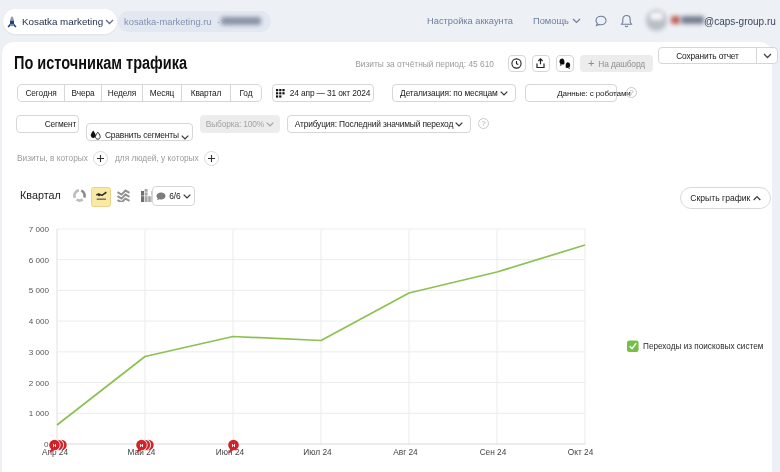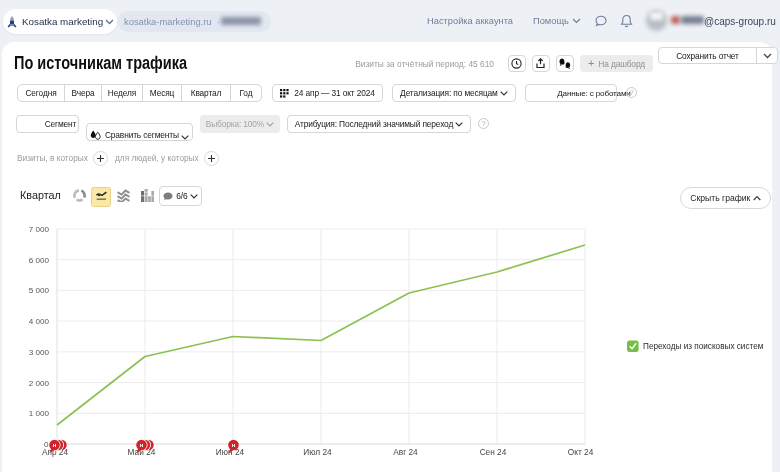--- a/index.html
+++ b/index.html
@@ -85,21 +85,21 @@
 </div>
 
 <div class="abs" style="left:17px;top:84px;width:245px;height:18px;box-sizing:border-box;border:1px solid #d6d6d6;border-radius:5px;display:flex;background:#fff;">
   <div class="seg" style="width:47px;text-align:right;">Сегодня</div>
   <div class="seg" style="width:37px;">Вчера</div>
   <div class="seg" style="width:41px;">Неделя</div>
   <div class="seg" style="width:39px;">Месяц</div>
   <div class="seg" style="width:49px;">Квартал</div>
   <div class="seg" style="flex:1;border-right:none;">Год</div>
 </div>
-<div class="abs btn" style="left:272px;top:84px;width:111px;height:18px;">
+<div class="abs btn" style="left:272px;top:84px;width:102px;height:18px;">
   <svg width="9" height="9" viewBox="0 0 9 9" style="margin-right:5px;">
       <g fill="#111">
         <rect x="0" y="0" width="2.2" height="2.2"></rect>
         <rect x="3.2" y="0" width="2.2" height="2.2"></rect>
         <rect x="6.4" y="0" width="2.2" height="2.2"></rect>
         <rect x="0" y="3.2" width="2.2" height="2.2"></rect>
         <rect x="3.2" y="3.2" width="2.2" height="2.2"></rect>
         <rect x="6.4" y="3.2" width="2.2" height="2.2"></rect>
         <rect x="0" y="6.4" width="2.2" height="2.2"></rect>
         <rect x="3.2" y="6.4" width="2.2" height="2.2"></rect>
@@ -178,21 +178,21 @@
     </g>
 <g fill="#a8a8a8">
       <rect x="3.6" y="0" width="3" height="2.8"></rect>
       <rect x="3.6" y="3.4" width="3" height="3.2"></rect>
       <rect x="3.6" y="7.2" width="3" height="5.8"></rect>
 <rect x="7.2" y="7.2" width="2.6" height="5.8"></rect>
 <rect x="10.4" y="2" width="2.6" height="4.6"></rect>
       <rect x="10.4" y="7.2" width="2.6" height="5.8"></rect>
     </g>
 </svg>
-<div class="abs btn" style="left:159px;top:186px;width:43px;height:20px;border-radius:4px;">
+<div class="abs btn" style="left:152px;top:186px;width:43px;height:20px;border-radius:4px;">
 <svg width="10" height="9" viewBox="0 0 10 9" style="margin-right:3px;">
       <path d="M5 0.5 C7.5 0.5 9.5 2 9.5 4 C9.5 6 7.5 7.5 5 7.5 C4.4 7.5 3.8 7.4 3.3 7.2 L1 8.2 L1.8 6.4 C1 5.8 0.5 4.9 0.5 4 C0.5 2 2.5 0.5 5 0.5 Z" fill="#7d7d7d"></path>
     </svg>
 6/6&nbsp;<svg width="8" height="5" viewBox="0 0 8 5">
       <path d="M0.7 0.7 L4 4 L7.3 0.7" fill="none" stroke="#333" stroke-width="1.2"></path>
     </svg></div>
 
 <div class="abs" style="left:680px;top:187px;width:91px;height:22px;box-sizing:border-box;border:1px solid #d9d9d9;border-radius:11px;display:flex;align-items:center;justify-content:center;font-size:8.6px;color:#222;background:#fff;">Скрыть график&nbsp;<svg width="8" height="5" viewBox="0 0 8 5">
       <path d="M0.7 4 L4 0.7 L7.3 4" fill="none" stroke="#333" stroke-width="1.2"></path>
     </svg></div>

